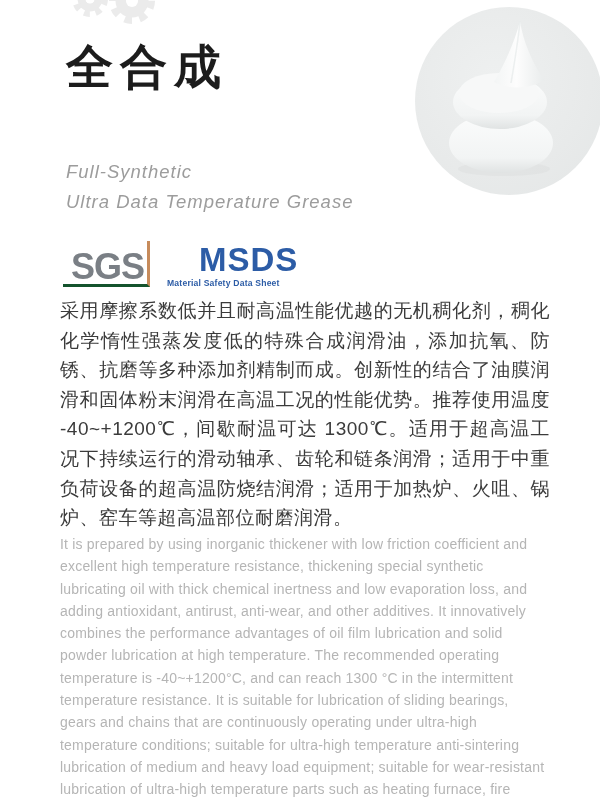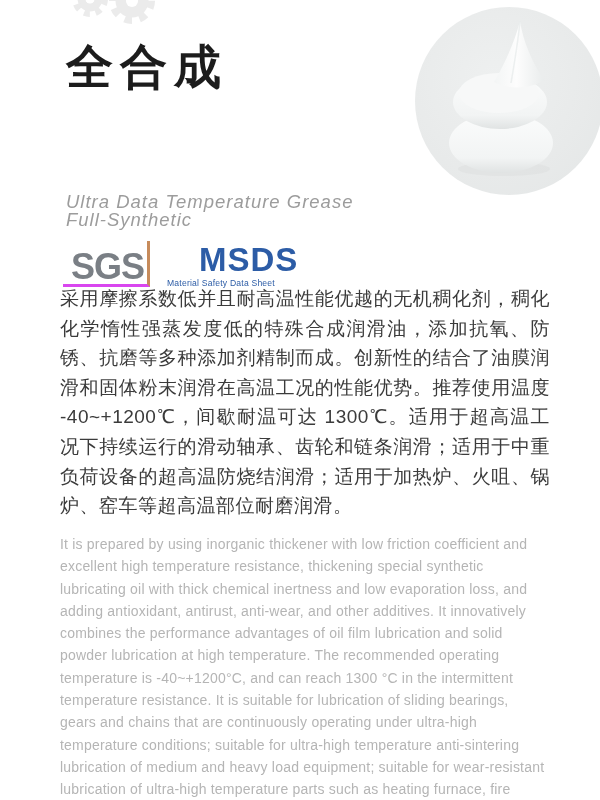--- a/index.html
+++ b/index.html
@@ -26,43 +26,43 @@
     font-size:47px; font-weight:700; color:#1c1c1c; letter-spacing:7px;
   }
   .title-cn-2 {
     position:absolute; left:64px; top:90px;
     font-size:50px; font-weight:900; color:#d5392e; letter-spacing:4px;
   }
   .subtitle-1, .subtitle-2 {
     position:absolute; left:66px;
     font-style:italic; color:#9c9c9c; font-size:18.5px; letter-spacing:1px;
   }
-  .subtitle-1 { top:161px;margin-top:48px; }
+  .subtitle-1 { top:161px; }
   .subtitle-2 { top:191px; }
 
   
   .cert-sgs {
     position:absolute; left:63px; top:241px; width:84px; height:43px;
-    border-right:3px solid #c78b5b; border-bottom:3px solid #d946ef;
+    border-right:3px solid #c78b5b; border-bottom:3px solid #14532d;
   }
   .cert-sgs .sgs-label {
     position:absolute; right:3px; bottom:-1px;
     font-size:36px; font-weight:700; color:#7a7f85; letter-spacing:-1px; line-height:1;
   }
   .cert-msds { position:absolute; left:167px; top:243px; }
   .msds-label { font-size:33px; font-weight:800; color:#2c5ca6; line-height:1; letter-spacing:1px;margin-left:32px; }
-  .msds-sub { font-size:8.6px; font-weight:400; color:#2c5ca6; margin-top:2px; letter-spacing:0.2px; }
+  .msds-sub { font-size:8.6px; font-weight:700; color:#2c5ca6; margin-top:2px; letter-spacing:0.2px; }
   .cert-rohs {
     position:absolute; left:300px; top:240px;
     font-family:"Liberation Serif", serif; font-size:41px; color:#4f564f; line-height:1;
   }
 
   
   .desc-cn {
-    position:absolute; left:60px; top:284px; width:490px;
+    position:absolute; left:60px; top:296px; width:490px;
     font-size:19px; line-height:29.6px; color:#3b3b3b; font-weight:500;
     text-align:justify; word-break:break-all; letter-spacing:0.5px;
   }
   .desc-en {
     position:absolute; left:60px; top:533px; width:486px;
     font-size:14px; line-height:22.3px; color:#b5b5b5; letter-spacing:0.2px;
   }
 </style>
 </head>
 <body>

